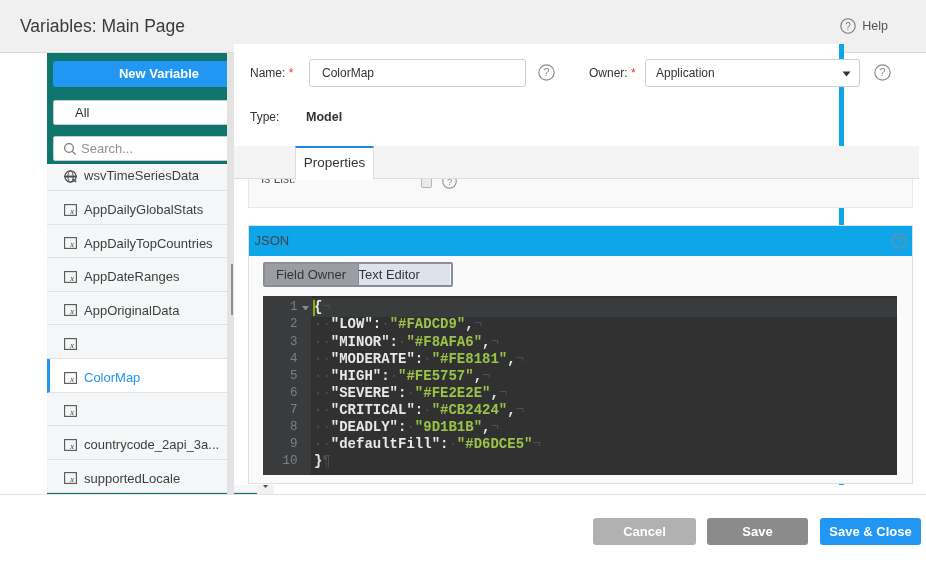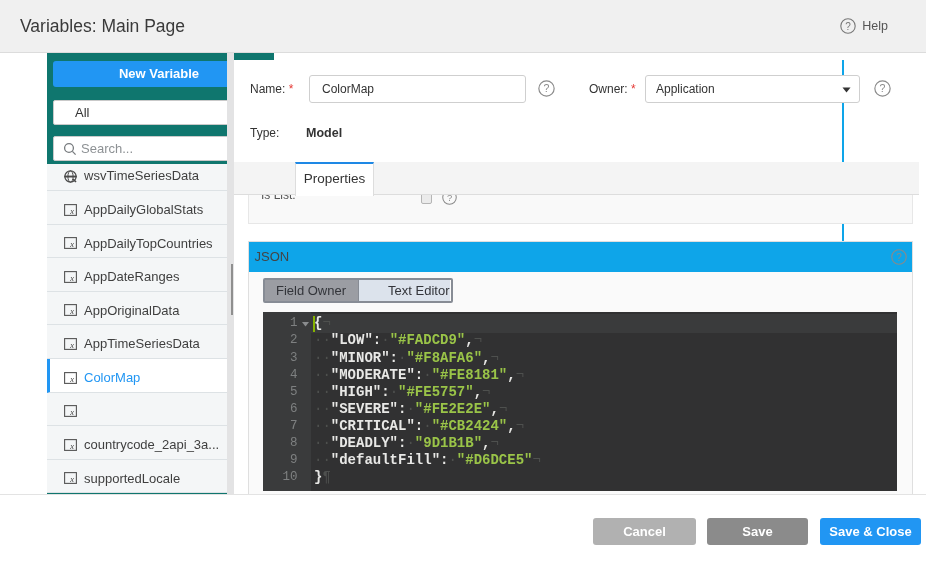--- a/index.html
+++ b/index.html
@@ -31,42 +31,42 @@
   
   #sb { left:210px; top:118px; width:17px; height:323px; background:#f1f1f1; }
   #sb .btn { position:absolute; left:0; width:17px; height:17px; }
   #sb .thumb { position:absolute; left:2px; top:174px; width:13px; height:133px; background:#bfbfbf; }
 
   
   #strip { left:227px; top:53px; width:7px; height:441px; background:#e3e3e4; }
   #strip .th { position:absolute; left:3.5px; top:211px; width:2.5px; height:51px; background:#8f8f8f; }
 
   
-  #main { left:234px; top:60px; width:610px; height:441px; background:#fff; border-right:2px solid #0ea5e9; }
+  #main { left:234px; top:44px; width:610px; height:441px; background:#fff; border-right:5px solid #0ea5e9; }
   .lbl { font-size:12px; color:#333; }
   .red { color:#e53935; }
   .inp { position:absolute; border:1px solid #cfcfcf; border-radius:3px; background:#fff; font-size:12px; color:#333; }
 
   
   #tabbar { left:0px; top:102px; width:685px; height:33px; background:#f4f4f4; border-bottom:1px solid #ddd; }
   #tab-props { position:absolute; left:21px; top:-0.5px; width:79px; height:34px; background:#fff; border-top:2px solid #1e88e5; border-left:1px solid #ddd; border-right:1px solid #ddd; text-align:center; font-size:13.5px; color:#333; line-height:30px; z-index:3;margin-left:40px; }
   #tab-data { position:absolute; left:95px; top:0; width:65px; height:33px; text-align:center; font-size:13.5px; color:#8a8a8a; line-height:33px; }
 
   
   #propclip { left:13.5px; top:135px; width:665px; height:29px; overflow:hidden; background:#f9f9f9; border:1px solid #e7e7e7; border-top:none; }
 
   
   #jpanel { left:13.5px; top:180.5px; width:665px; height:259.5px; border:1px solid #dfdfdf; background:#fafafa; }
   #jhead { position:absolute; left:0; top:0; width:100%; height:30px; background:#0ea5e9; }
   #jhead .t { position:absolute; left:6px; top:0; line-height:30px; font-size:13px; color:#444; }
 
   
   #toggle { position:absolute; left:14px; top:36.5px; width:190px; height:25px; border:2px solid #878c95; border-radius:2px; }
   #toggle .fe { position:absolute; left:0; top:0; width:93px; height:21px; background:#9b9da3; color:#33353a; font-size:13px; text-align:center; line-height:21px; }
-  #toggle .te { position:absolute; left:93px; top:0; width:92px; height:21px; background:#dce3ec; color:#33353a; font-size:13px; text-align:right; line-height:21px; border-left:1px solid #878c95; }
+  #toggle .te { position:absolute; left:93px; top:0; width:92px; height:21px; background:#dce3ec; color:#33353a; font-size:13px; text-align:left; line-height:21px; border-left:1px solid #878c95; }
 
   
   #ed { position:absolute; left:14px; top:70px; width:634px; height:179.5px; background:#313132; font-family:"Liberation Mono", monospace; }
   #gutter { position:absolute; left:0; top:0; width:48.5px; height:100%; background:#3a3b3c; }
   .ln { position:absolute; left:0; width:35px; font-size:12.5px; color:#7e8081; line-height:17.13px; text-align:right; }
   .cl { position:absolute; left:51.5px; font-size:14px; font-weight:bold; line-height:17.13px; white-space:pre; color:#e8e8e6; }
   .g { color:#9ac448; }
   .ws { color:#4e504e; font-weight:normal; }
 
   
@@ -132,21 +132,20 @@
             <rect x="0.6" y="0.6" width="11.8" height="10.8" fill="none" stroke="#555" stroke-width="1.1"></rect>
             <text x="8.2" y="9.6" font-size="8.5" fill="#3f3f3f" text-anchor="middle" font-family="Liberation Serif" font-style="italic">x</text>
           </svg>
           <span class="nm">AppOriginalData</span>
         </div>
       <div class="row" style="top:161.4px">
           <svg width="13" height="12" viewBox="0 0 13 12">
             <rect x="0.6" y="0.6" width="11.8" height="10.8" fill="none" stroke="#555" stroke-width="1.1"></rect>
             <text x="8.2" y="9.6" font-size="8.5" fill="#3f3f3f" text-anchor="middle" font-family="Liberation Serif" font-style="italic">x</text>
           </svg>
-          <span class="nm">AppTimeSeriesData</span>
         </div>
       <div class="row sel" style="top:195px">
           <svg width="13" height="12" viewBox="0 0 13 12">
             <rect x="0.6" y="0.6" width="11.8" height="10.8" fill="none" stroke="#555" stroke-width="1.1"></rect>
             <text x="8.2" y="9.6" font-size="8.5" fill="#3f3f3f" text-anchor="middle" font-family="Liberation Serif" font-style="italic">x</text>
           </svg>
           <span class="nm">ColorMap</span>
         </div>
       <div class="row" style="top:228.6px">
           <svg width="13" height="12" viewBox="0 0 13 12">

